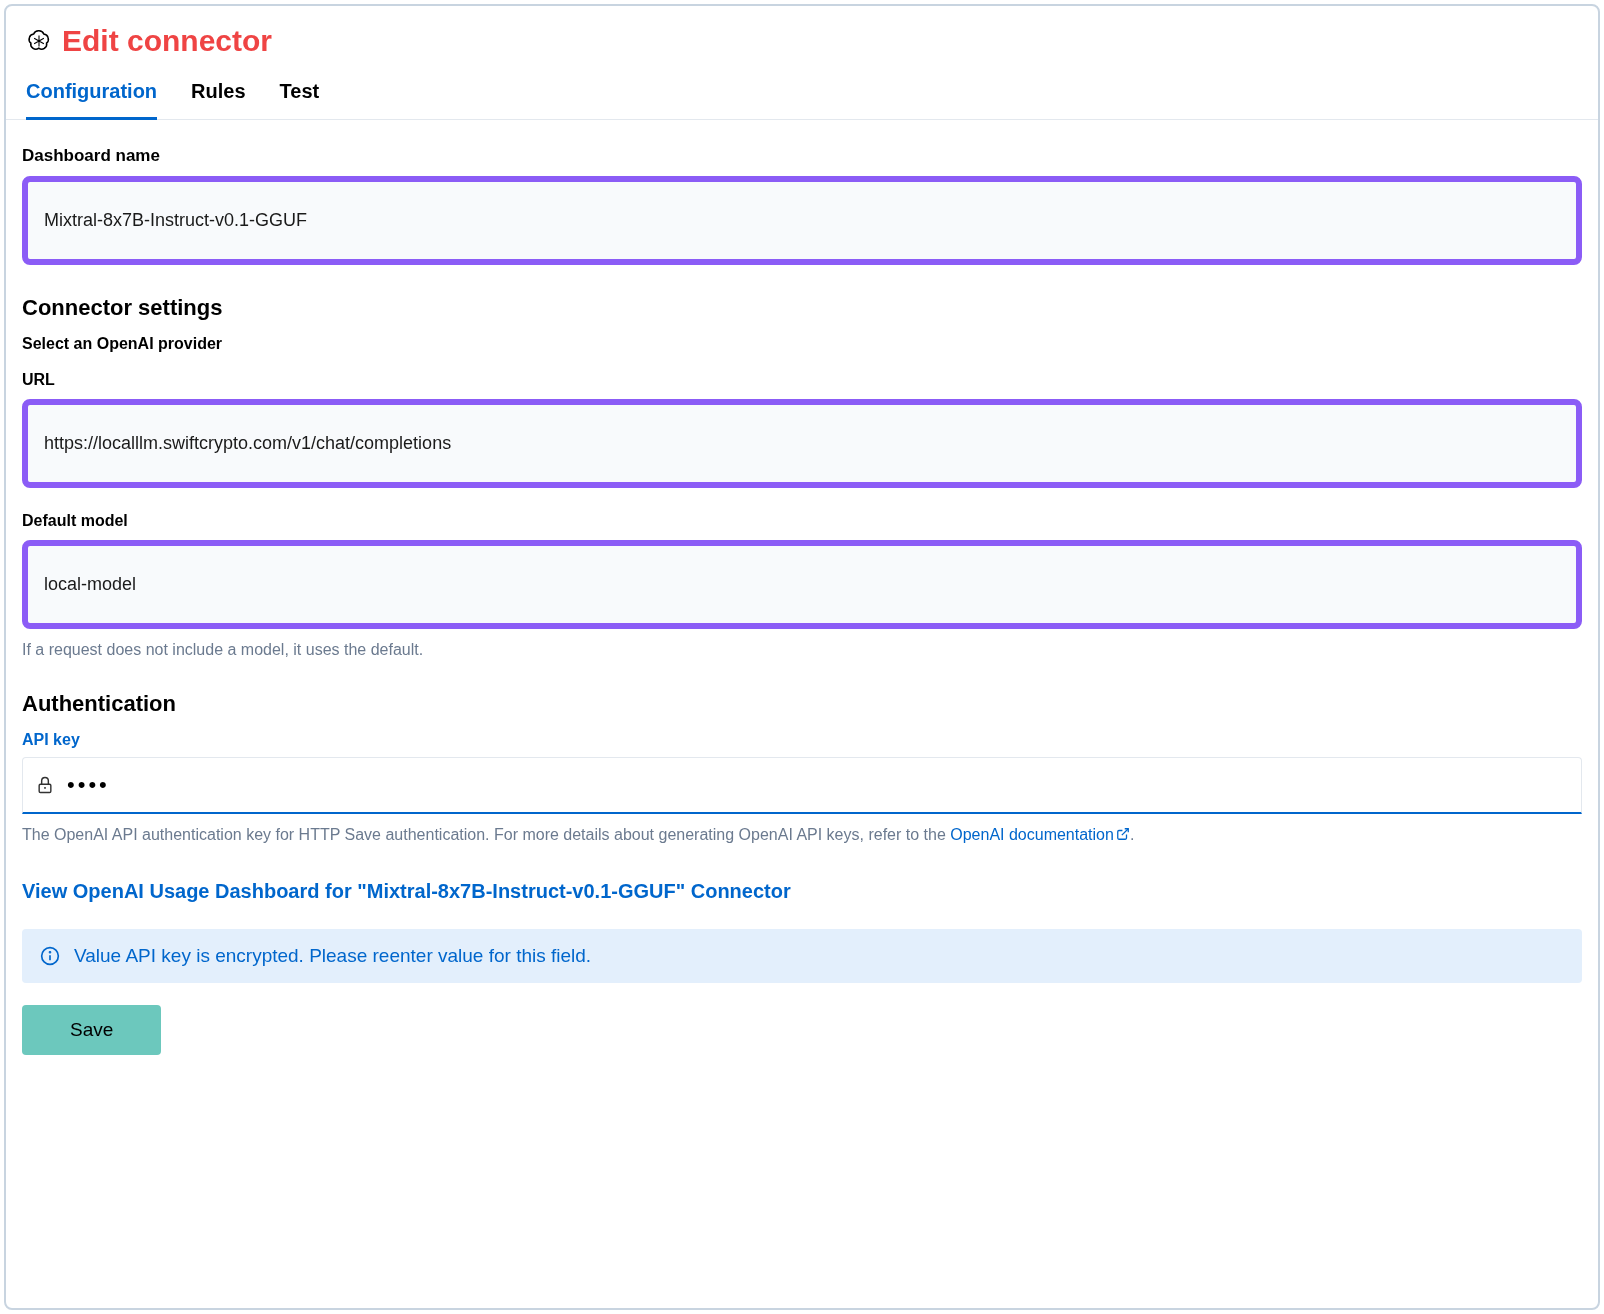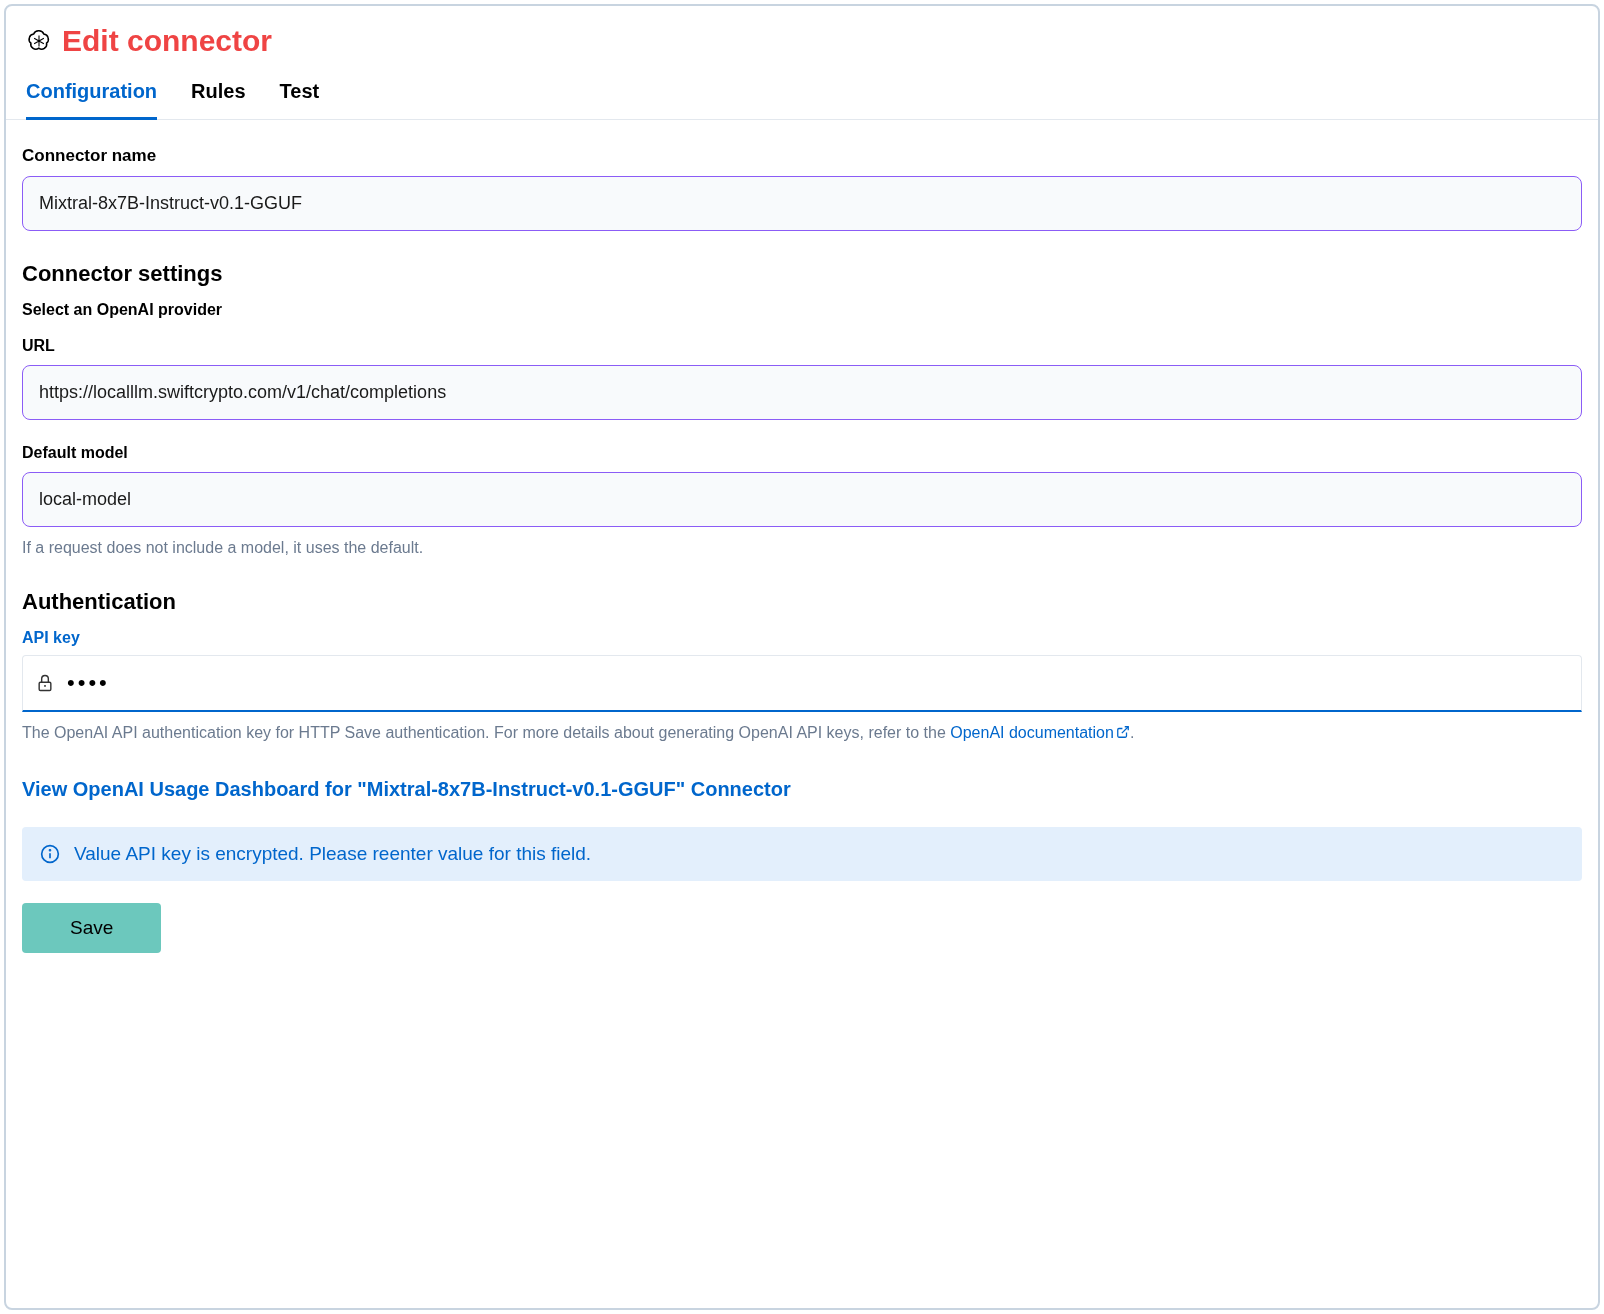--- a/index.html
+++ b/index.html
@@ -78,23 +78,23 @@
     }
     .field-label-link {
       font-size: 16px;
       font-weight: 600;
       color: #0066cc;
       margin-bottom: 8px;
       display: block;
     }
     .text-input {
       width: 100%;
-      padding: 16px 16px;
+      padding: 28px 16px;
       font-size: 18px;
-      border: 1px solid #8b5cf6;
+      border: 6px solid #8b5cf6;
       border-radius: 8px;
       background: #f8fafc;
       color: #1a1a1a;
       font-family: inherit;
     }
     .section-heading {
       font-size: 22px;
       font-weight: 700;
       color: #000;
       margin-top: 30px;
@@ -198,21 +198,21 @@
   </div>
 
   <div class="tabs">
     <div class="tab active">Configuration</div>
     <div class="tab">Rules</div>
     <div class="tab">Test</div>
   </div>
 
   <div class="content">
     <div class="field-group">
-      <label class="field-label">Connector name</label>
+      <label class="field-label">Dashboard name</label>
       <input type="text" class="text-input" value="Mixtral-8x7B-Instruct-v0.1-GGUF" style="">
     </div>
 
     <h2 class="section-heading">Connector settings</h2>
 
     <div class="field-group" style="margin-bottom:18px;">
       <label class="field-label-small">Select an OpenAI provider</label>
     </div>
 
     <div class="field-group">

